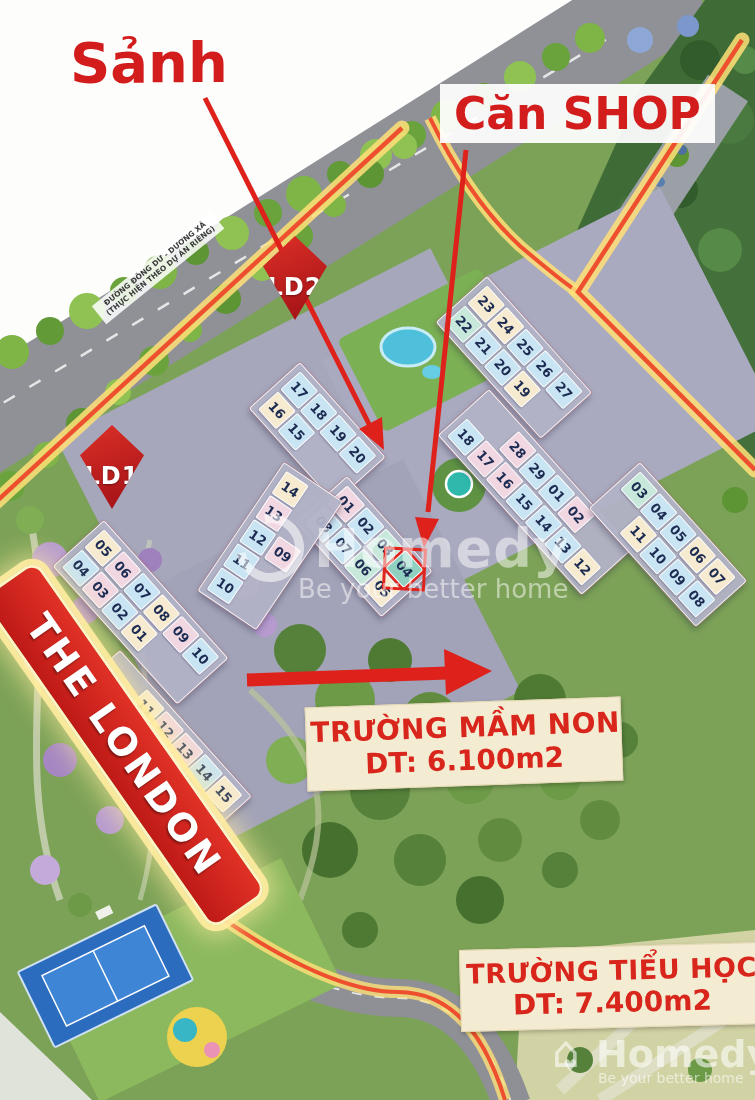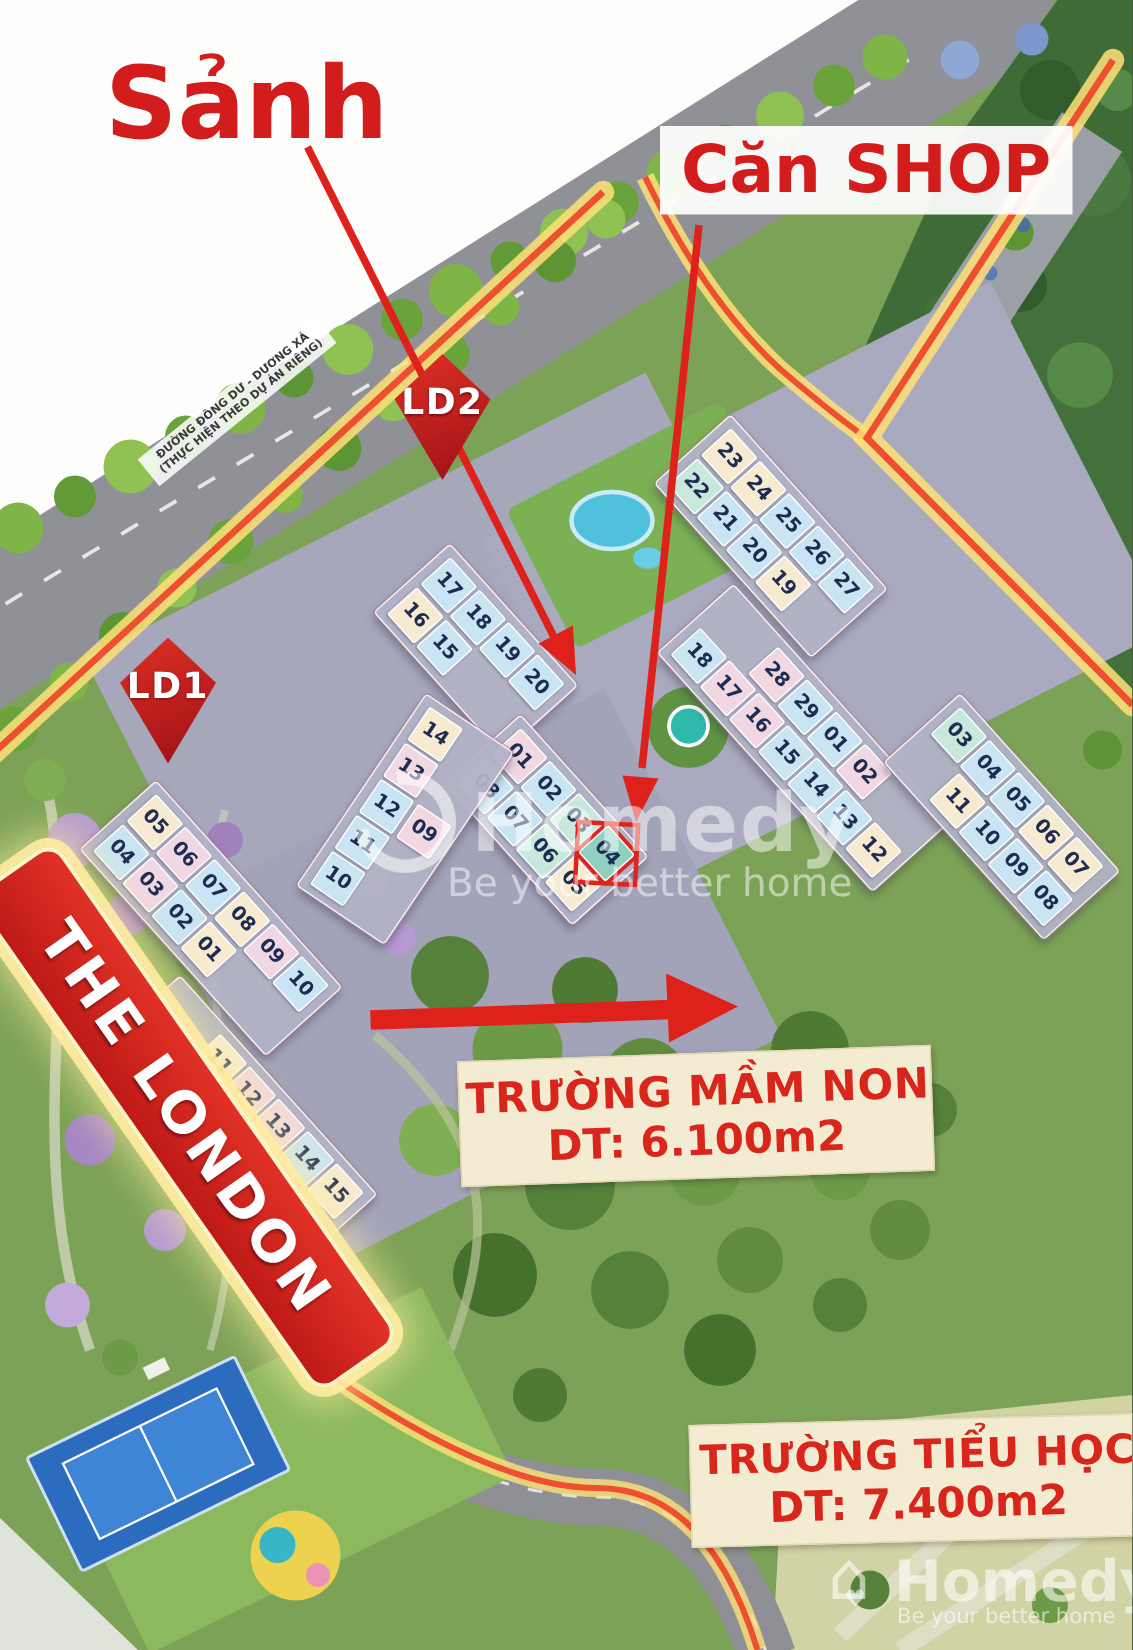--- a/index.html
+++ b/index.html
@@ -18,34 +18,34 @@
   .wing.colmode .trow{flex-direction:column;}
   .tile{width:25px;height:25px;border:1.2px solid rgba(255,255,255,.92);border-radius:2px;
         box-shadow:0 1px 2px rgba(40,40,80,.35);display:flex;align-items:center;justify-content:center;
         font-size:13px;font-weight:700;color:#1c2b52;}
   .tile.hl{position:relative;box-shadow:0 0 0 2.5px #e0241d;}
   .tile.hl::after{content:"";position:absolute;inset:-9px;border:3px solid #e0241d;transform:rotate(45deg);}
   
   .ld{position:absolute;width:64px;height:84px;z-index:55;
       clip-path:polygon(50% 0,100% 36%,50% 100%,0 36%);
       background:linear-gradient(160deg,#dd2f26,#9f1016);
-      display:flex;justify-content:center;}
+      display:flex;justify-content:center;align-items:center;}
   .ld span{margin-top:18px;color:#fff;font-weight:800;font-size:24px;letter-spacing:1px;
            text-shadow:0 1px 2px rgba(0,0,0,.4);}
   
   .banner{position:absolute;left:-79px;top:711px;width:400px;height:62px;z-index:50;
           transform:rotate(55deg);border-radius:14px;border:3px solid #fff3c4;
           background:linear-gradient(180deg,#e03126,#bf1a17);
           box-shadow:0 0 0 6px rgba(255,236,160,.9),0 0 24px 12px rgba(255,236,160,.6);
           display:flex;align-items:center;justify-content:center;}
   .banner span{color:#fff;font-weight:800;font-size:38px;letter-spacing:3px;
                text-shadow:1px 2px 2px rgba(0,0,0,.35);white-space:nowrap;}
   
   .anno{position:absolute;color:#d31d1d;font-weight:700;z-index:50;white-space:nowrap;}
-  .anno-sanh{left:70px;top:30px;font-size:67px;}
+  .anno-sanh{left:70px;top:30px;font-size:56px;}
   .anno-shop{left:440px;top:84px;font-size:44px;background:rgba(255,255,255,.93);padding:4px 14px;}
   
   .school{position:absolute;z-index:50;background:#f4ecd2;border:1px solid #e3d7b4;
           box-shadow:1px 2px 4px rgba(0,0,0,.25);text-align:center;padding:8px 4px;}
   .school .l1{font-size:28px;font-weight:800;color:#d8261c;letter-spacing:.5px;white-space:nowrap;}
   .school .l2{font-size:28px;font-weight:800;color:#d8261c;white-space:nowrap;}
   .school1{left:306px;top:702px;width:306px;transform:rotate(-2deg);}
   .school2{left:460px;top:946px;width:294px;transform:rotate(-1.5deg);}
   .school2 .l1{font-size:27px;}
   

